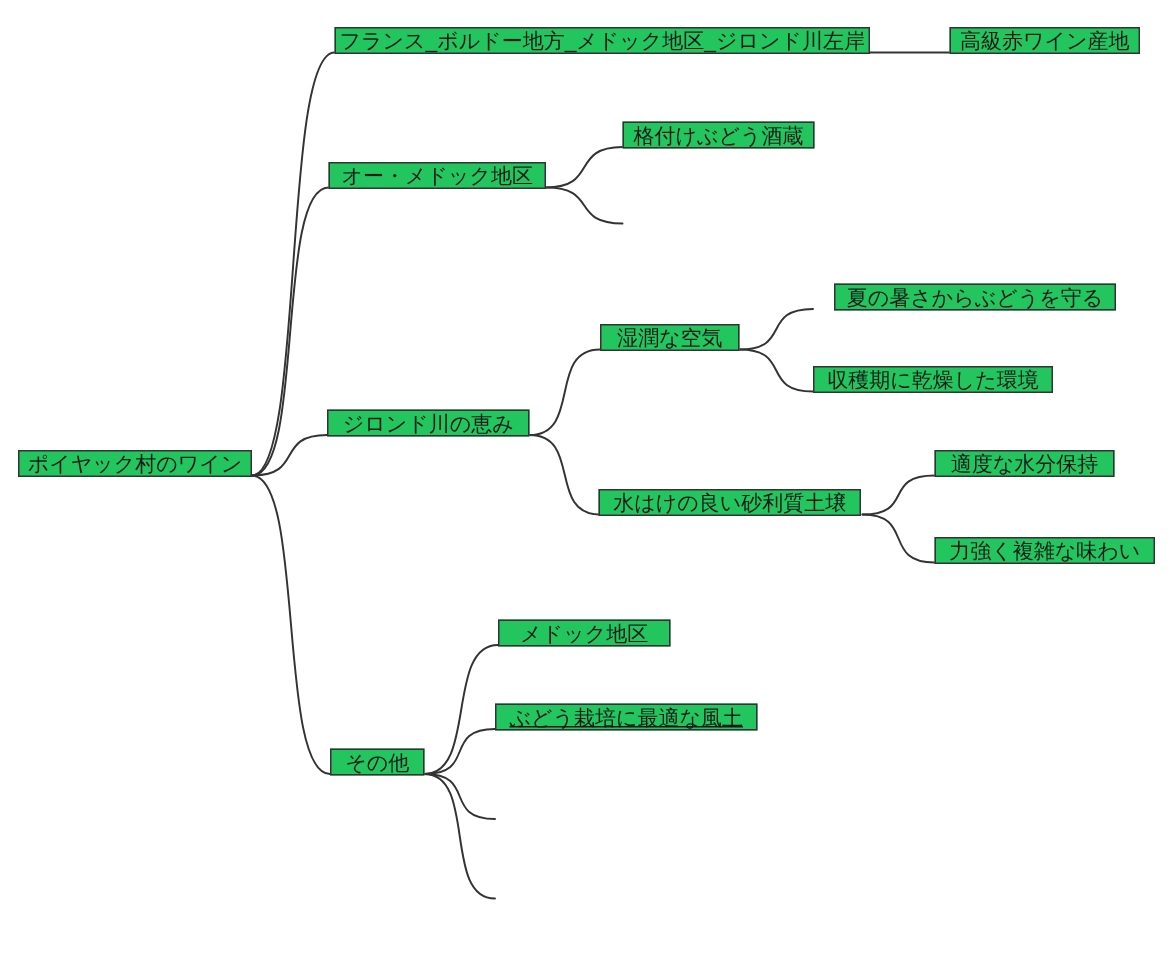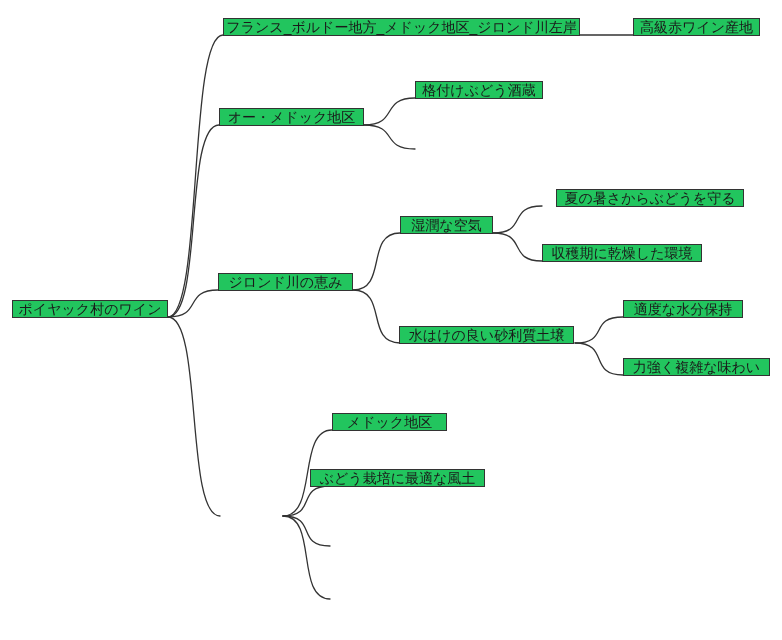--- a/index.html
+++ b/index.html
@@ -69,16 +69,17 @@
   <div class="node" style="left:219px; top:108px; width:145px;">オー・メドック地区</div>
   <div class="node" style="left:633px; top:18px;  width:127px;">高級赤ワイン産地</div>
   <div class="node" style="left:415px; top:81px;  width:128px;">格付けぶどう酒蔵</div>
   <div class="node" style="left:218px; top:273px; width:135px;">ジロンド川の恵み</div>
   <div class="node" style="left:400px; top:216px; width:93px;">湿潤な空気</div>
   <div class="node" style="left:556px; top:189px; width:188px;">夏の暑さからぶどうを守る</div>
   <div class="node" style="left:542px; top:244px; width:160px;">収穫期に乾燥した環境</div>
   <div class="node" style="left:399px; top:326px; width:175px;">水はけの良い砂利質土壌</div>
   <div class="node" style="left:623px; top:300px; width:120px;">適度な水分保持</div>
   <div class="node" style="left:623px; top:358px; width:147px;">力強く複雑な味わい</div>
+  <div class="node" style="left:220px; top:499px; width:63px;">その他</div>
   <div class="node" style="left:332px; top:413px; width:115px;">メドック地区</div>
-  <div class="node" style="left:310px; top:469px; width:175px;">ぶどう栽培に最適な風土</div>
+  <div class="node" style="left:330px; top:469px; width:175px;text-decoration:underline;">ぶどう栽培に最適な風土</div>
 
 </div>
 
 </body></html>

